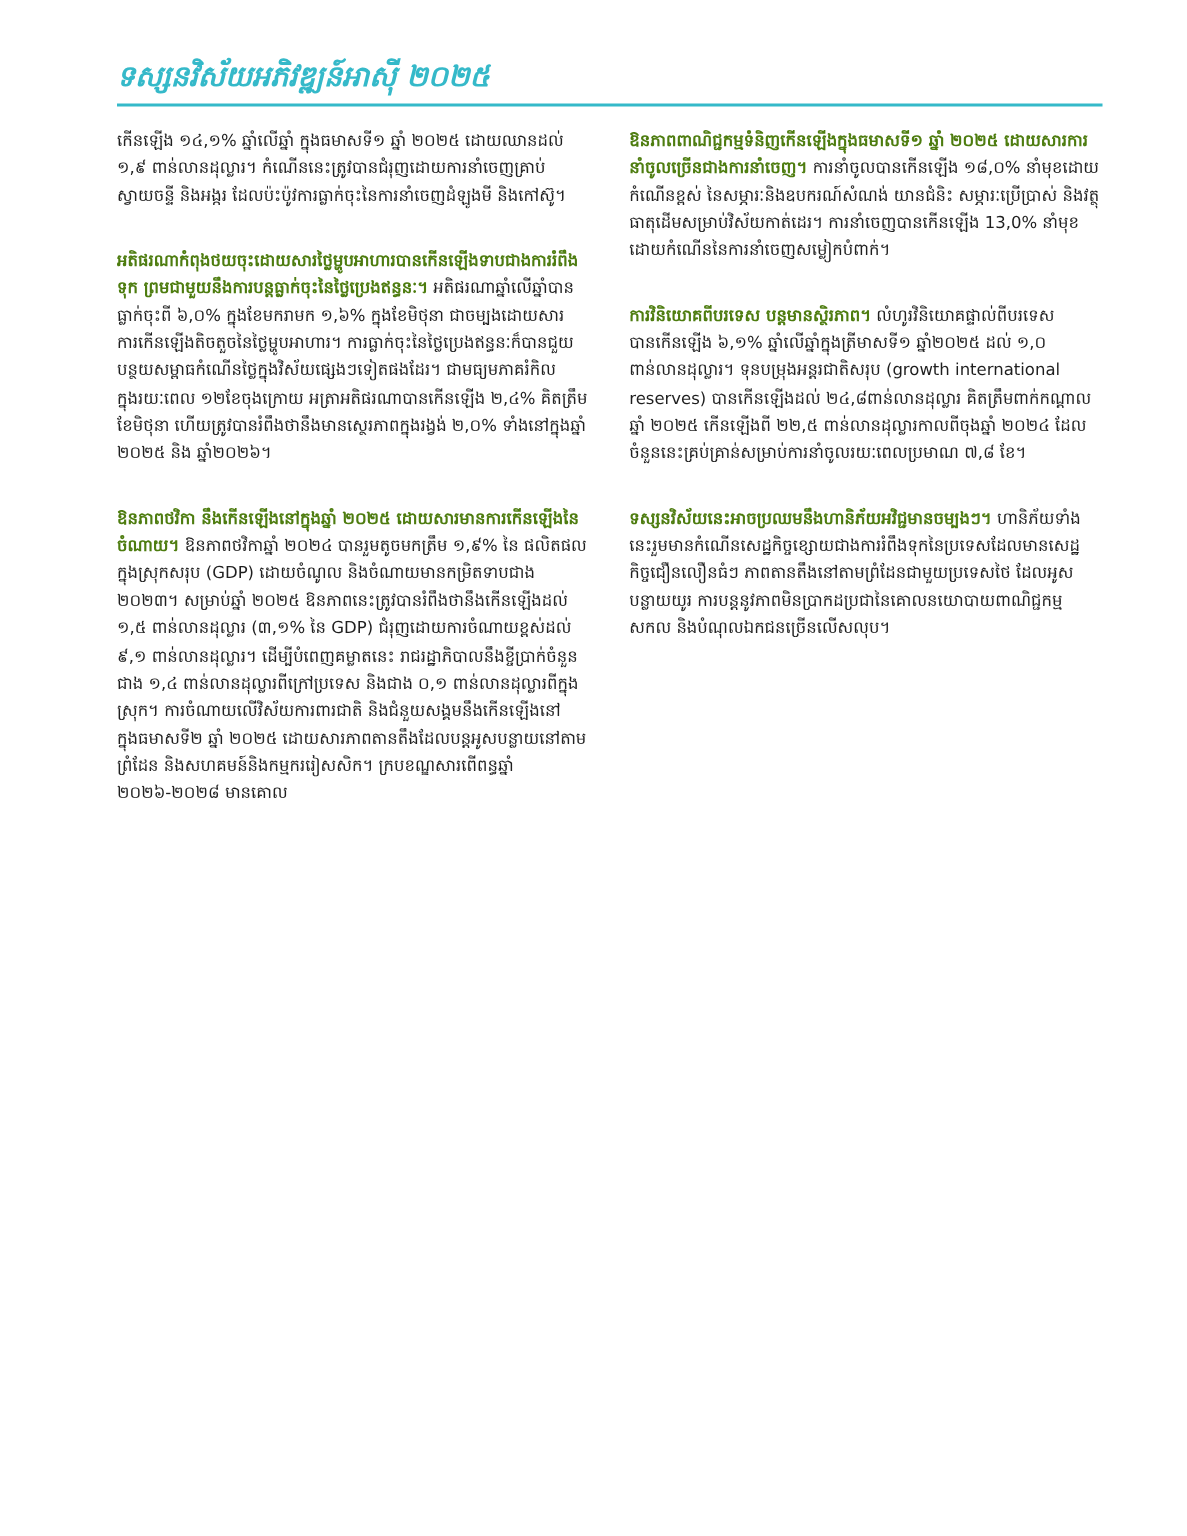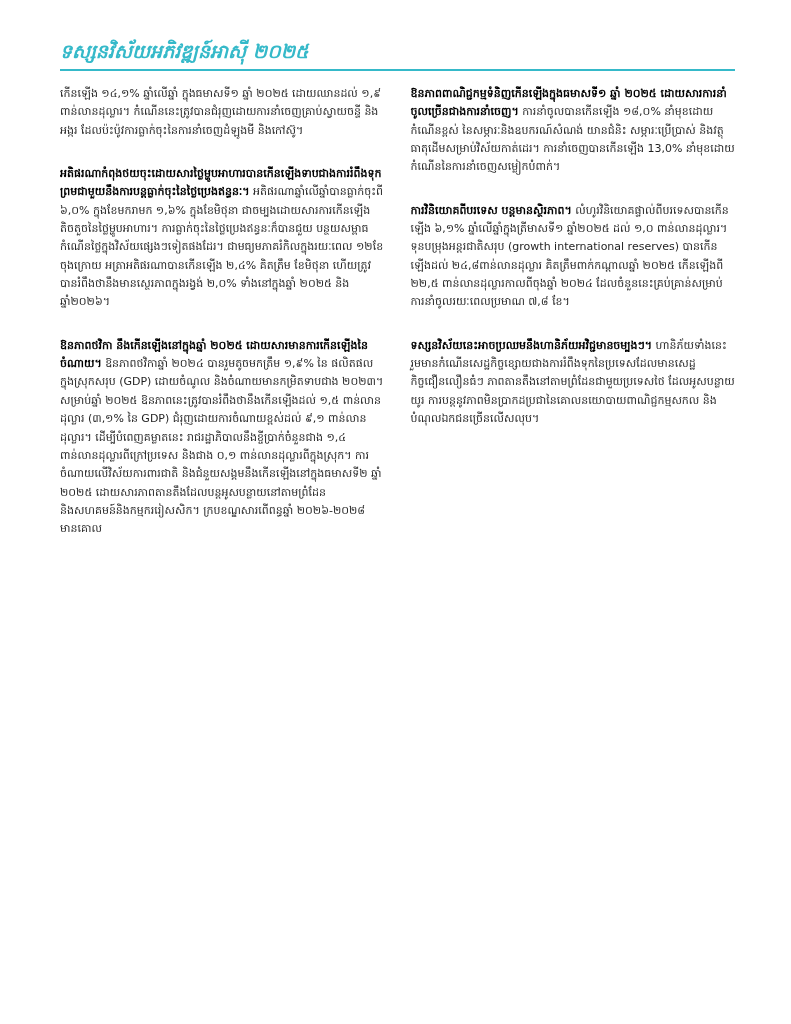--- a/index.html
+++ b/index.html
@@ -2,21 +2,21 @@
 <html style="--accent: #35b9c9;"><head>
 <meta charset="utf-8">
 <style>
   html, body { margin: 0; padding: 0; background: #ffffff; }
   .page {
     position: relative;
     width: 791px;
     height: 1024px;
     background: #ffffff;
     box-sizing: border-box;
-    padding: 40px 56px 0 60px;
+    padding: 40px 56px 0 78px;
     font-family: "DejaVu Sans", "Liberation Sans", sans-serif;
     color: #1f1f1f;
   }
   .running-header {
     color: var(--accent, #35b9c9);
     font-style: italic;
     font-weight: bold;
     font-size: 19px;
     line-height: 1.2;
     margin: 0 0 6px 0;
@@ -35,21 +35,21 @@
     min-width: 0;
     font-size: 11px;
     line-height: 1.67;
   }
   p.para {
     margin: 0 0 25px 0;
     text-align: left;
     word-break: normal;
     overflow-wrap: break-word;
   }
-  p.para strong { font-weight: bold; color: #000000; }
+  p.para strong { font-weight: bold; color: #4d7c0f; }
 </style>
 </head>
 <body>
 
 <div class="page">
 
   <h1 class="running-header">ទស្សនវិស័យអភិវឌ្ឍន៍អាស៊ី ២០២៥</h1>
 
   <hr class="header-rule">
 

